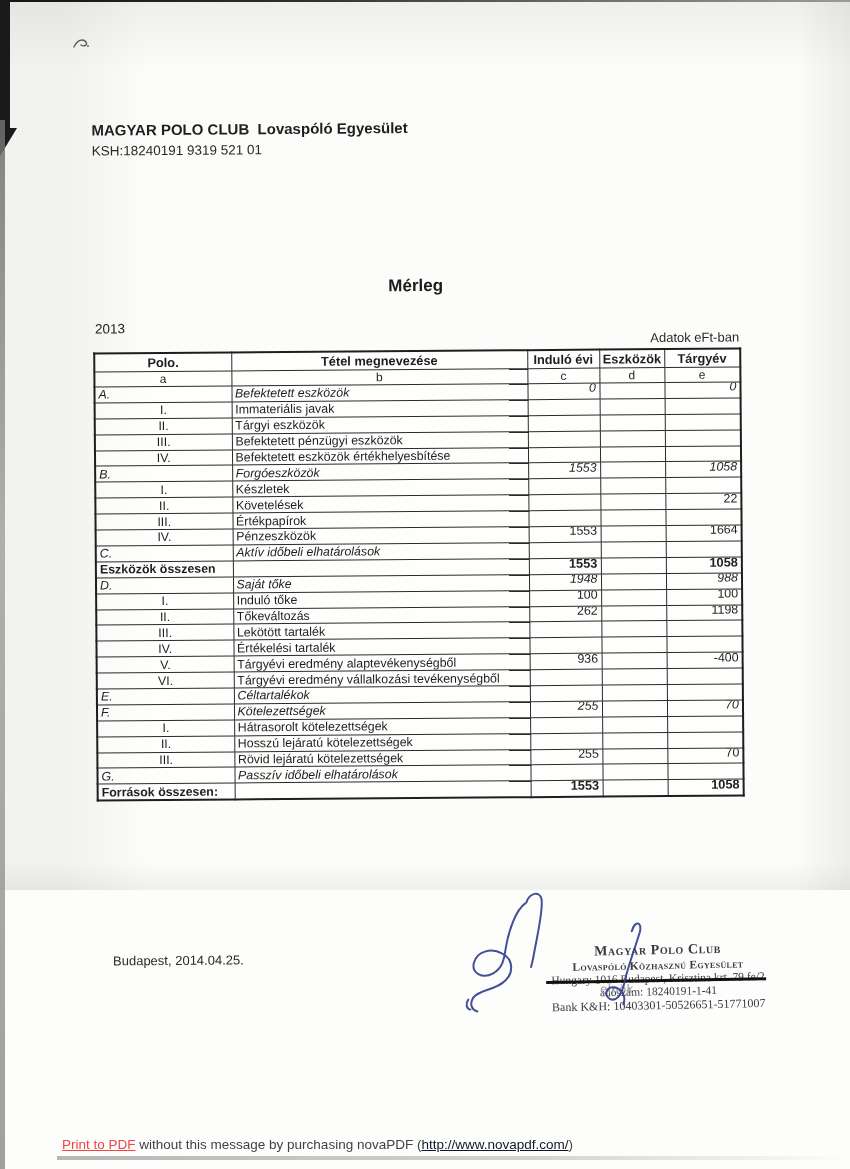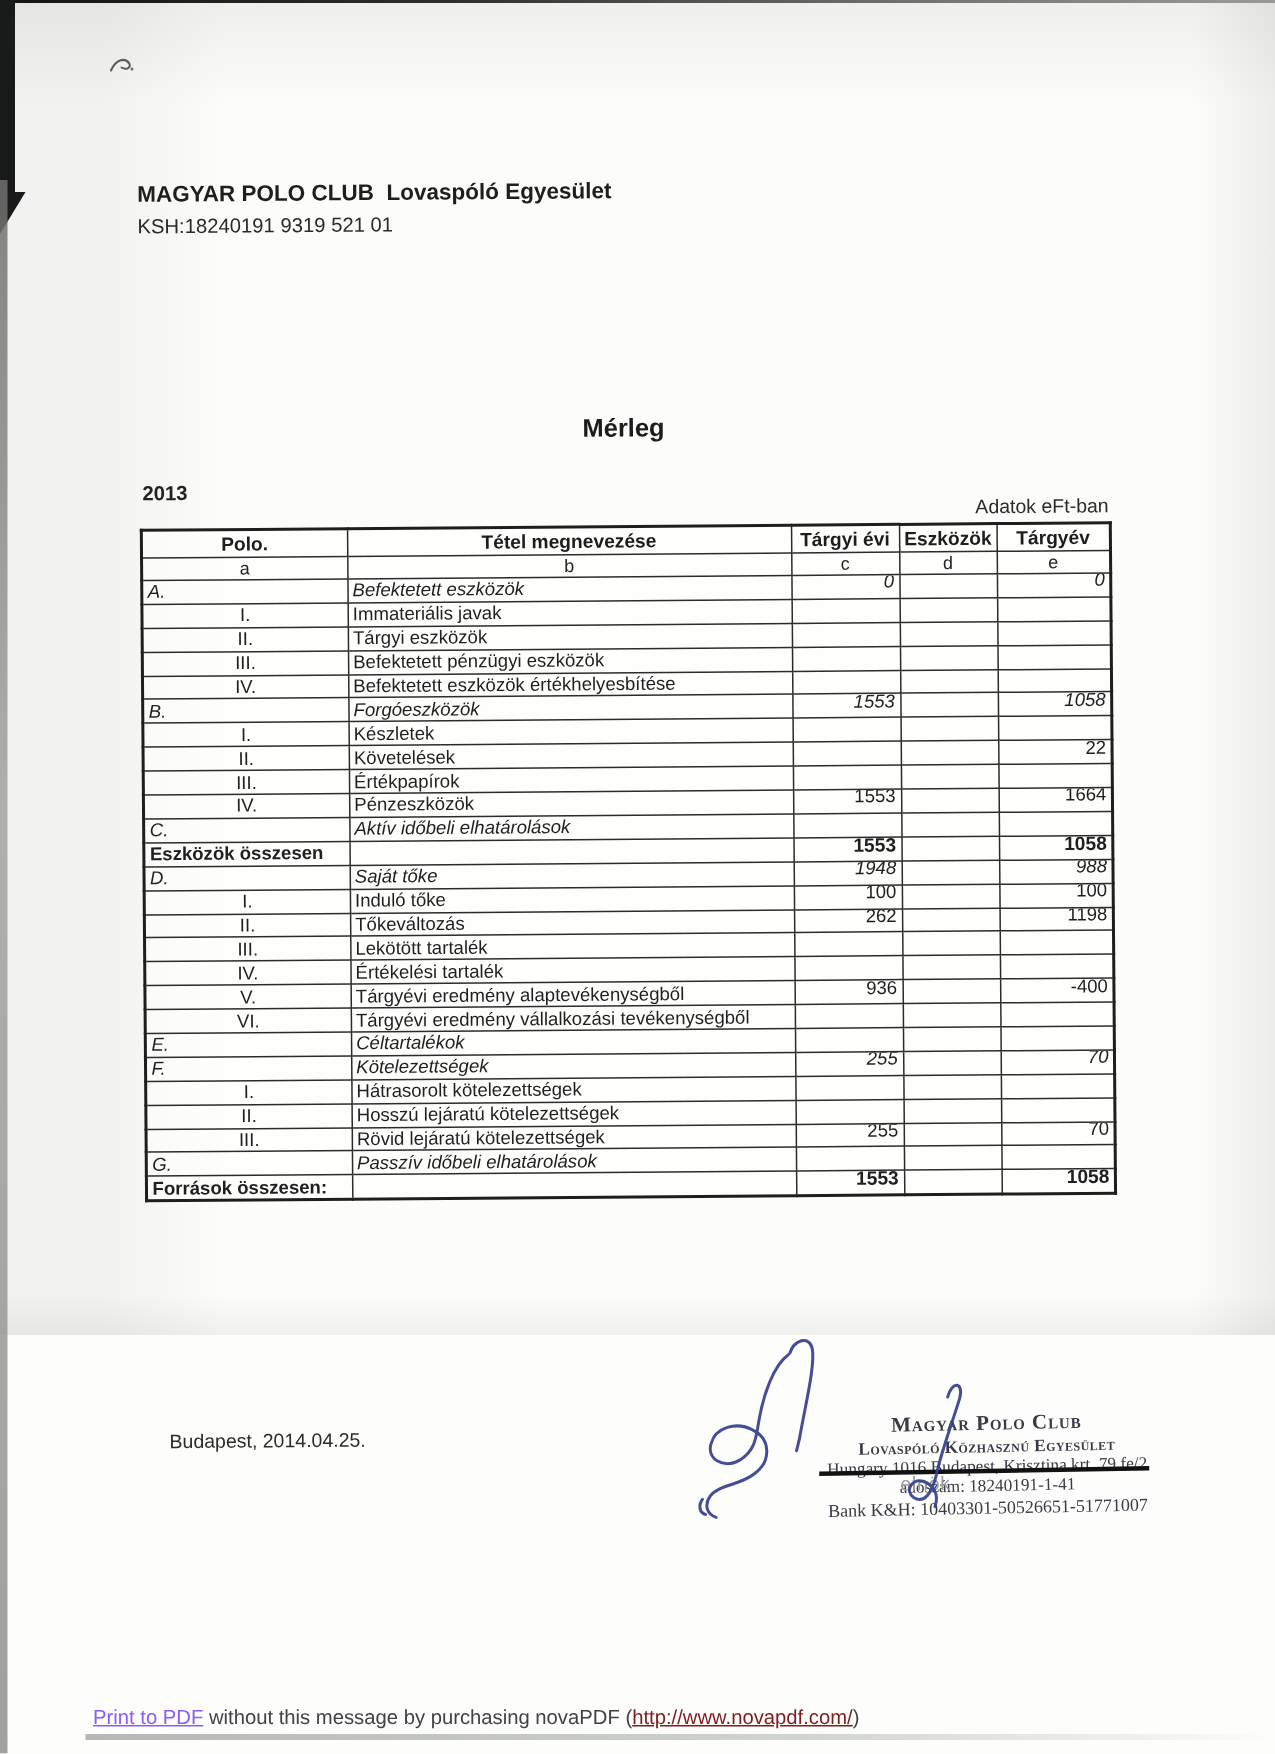--- a/index.html
+++ b/index.html
@@ -24,21 +24,21 @@
   .bottom-band { position:absolute; left:57px; top:1156px; width:793px; height:4px;
     background:linear-gradient(90deg,#49504d,#8b9692 60%, rgba(140,150,146,0)); opacity:.4; }
 
   
   .doc { position:absolute; inset:0; transform:rotate(-0.45deg); transform-origin:420px 580px; }
 
   .org-name { position:absolute; left:95px; top:119px; font-size:15px; font-weight:bold; color:#1e1e1e; white-space:pre; }
   .org-ksh  { position:absolute; left:95px; top:141px; font-size:13.5px; color:#2a2a2a; }
 
   .doc-title { position:absolute; left:95px; top:276px; width:646px; text-align:center; font-size:17px; font-weight:bold; color:#1c1c1c; }
-  .doc-year  { position:absolute; left:97px; top:319px; font-size:13.5px; font-weight:bold; color:#222; }
+  .doc-year  { position:absolute; left:97px; top:319px; font-size:13.5px; font-weight:normal; color:#222; }
   .units-note{ position:absolute; left:560px; top:332px; width:181px; text-align:right; font-size:13px; color:#2b2b2b; }
 
   .tbl-wrap { position:absolute; left:95px; top:350px; }
   table.mtable { border-collapse:collapse; table-layout:fixed; width:646px; border:2.4px solid #1e1e1e; background:rgba(255,255,255,.5); }
   table.mtable th, table.mtable td { border:1.6px solid #2b2b2b; padding:0 3px; overflow:hidden; white-space:nowrap; }
   table.mtable th { height:17px; font-size:12.8px; font-weight:bold; text-align:center; color:#1d1d1d; }
   tr.subhead td { height:12px; font-size:12px; text-align:center; color:#242424; }
   tr.drow td { height:14.9px; font-size:12.4px; color:#1f1f1f; }
   td.code-cat { font-style:italic; text-align:left; padding-left:4px; }
   td.code-sub { text-align:center; }
@@ -60,22 +60,22 @@
   .stamp .s4 { font-size:11.5px; margin-top:1px; }
   .stamp .s5 { font-size:12px; margin-top:1px; }
   .sig-rule { position:absolute; left:543px; top:981px; width:220px; height:2.6px; background:#121212; transform:rotate(-0.5deg); }
   .elnok { position:absolute; left:597px; top:983px; font-size:13px; color:#9a9da1; letter-spacing:.5px; }
 
   .sig-svg { position:absolute; left:0; top:0; pointer-events:none; }
 
   
   .footer { position:absolute; left:62px; top:1137px; font-size:13.5px; color:#3f4346; }
   .footer a { text-decoration:underline; cursor:pointer; }
-  .lnk1 { color:#8b5cf6; }
-  .lnk2 { color:#7f1d1d; }
+  .lnk1 { color:#ef4444; }
+  .lnk2 { color:#0f172a; }
 
   .pen-squiggle { position:absolute; left:72px; top:36px; }
 </style>
 </head>
 <body>
 
 <div class="page">
   <div class="bg-shade"></div>
   <div class="top-edge"></div>
   <div class="left-band"></div>
@@ -102,21 +102,21 @@
           <col style="width:137px">
             <col style="width:296px">
             <col style="width:72px">
             <col style="width:65px">
             <col style="width:76px">
         </colgroup>
         <thead>
           <tr>
             <th>Polo.</th>
             <th>Tétel megnevezése</th>
-            <th>Tárgyi évi</th>
+            <th>Induló évi</th>
             <th>Eszközök</th>
             <th>Tárgyév</th>
           </tr>
           <tr class="subhead">
             <td>a</td>
             <td>b</td>
             <td>c</td>
             <td>d</td>
             <td>e</td>
           </tr>

